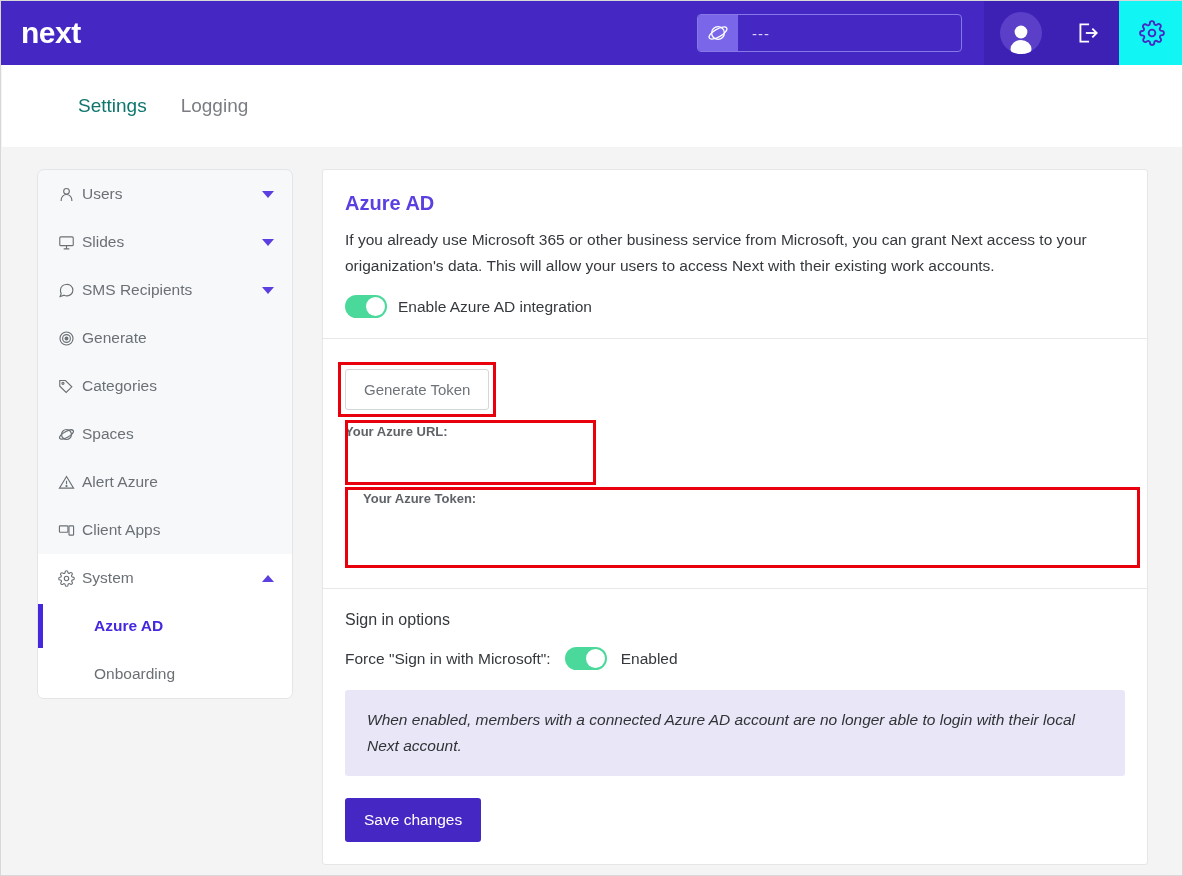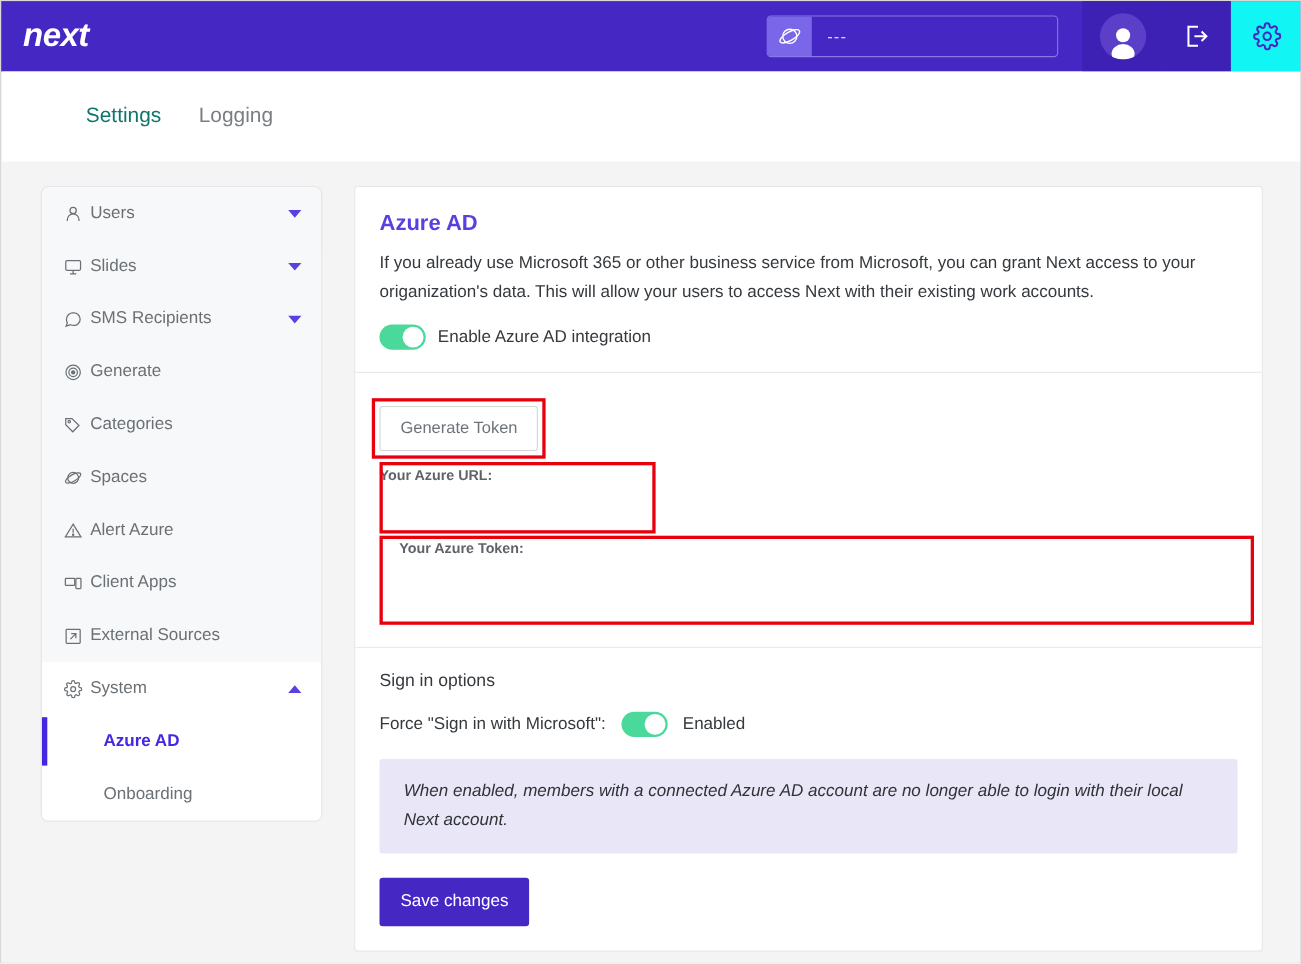--- a/index.html
+++ b/index.html
@@ -28,21 +28,20 @@
     width: 1183px; height: 64px;
     background: #4527c4;
     display: flex;
     align-items: stretch;
   }
   .brand {
     display: flex;
     align-items: center;
     padding-left: 20px;
     width: 250px;
-    font-style: italic;
   }
   .brand-text {
     color: #ffffff;
     font-size: 30px;
     font-weight: 700;
     letter-spacing: -0.5px;
   }
   .topbar-spacer { flex: 1; }
 
   .space-selector {
@@ -446,29 +445,20 @@
       <div class="nav-item">
         <span class="nav-ico">
           <svg width="17" height="17" viewBox="0 0 24 24" fill="none" stroke="#6b7075" stroke-width="1.6">
             <rect x="2" y="5.5" width="12" height="9" rx="1"></rect>
               <rect x="15.5" y="5.5" width="6.5" height="13" rx="1"></rect>
           </svg>
         </span>
         <span class="nav-label">Client Apps</span>
       </div>
 
-      <div class="nav-item">
-        <span class="nav-ico">
-          <svg width="17" height="17" viewBox="0 0 24 24" fill="none" stroke="#6b7075" stroke-width="1.6">
-            <rect x="3" y="3" width="18" height="18" rx="1"></rect>
-              <path d="M8.5 15.5 15.5 8.5M9.5 8.5h6v6"></path>
-          </svg>
-        </span>
-        <span class="nav-label">External Sources</span>
-      </div>
 
       <div class="nav-group">
         <div class="nav-item">
           <span class="nav-ico">
             <svg width="17" height="17" viewBox="0 0 24 24" fill="none" stroke="#6b7075" stroke-width="1.6">
               <circle cx="12" cy="12" r="3.1"></circle>
               <path d="M19.4 15a1.6 1.6 0 0 0 .32 1.77l.06.06a2 2 0 1 1-2.83 2.83l-.06-.06a1.6 1.6 0 0 0-1.77-.32 1.6 1.6 0 0 0-.97 1.47V21a2 2 0 1 1-4 0v-.1a1.6 1.6 0 0 0-1.05-1.47 1.6 1.6 0 0 0-1.77.32l-.06.06a2 2 0 1 1-2.83-2.83l.06-.06a1.6 1.6 0 0 0 .32-1.77 1.6 1.6 0 0 0-1.47-.97H3a2 2 0 1 1 0-4h.1a1.6 1.6 0 0 0 1.47-1.05 1.6 1.6 0 0 0-.32-1.77l-.06-.06a2 2 0 1 1 2.83-2.83l.06.06a1.6 1.6 0 0 0 1.77.32H9a1.6 1.6 0 0 0 .97-1.47V3a2 2 0 1 1 4 0v.1a1.6 1.6 0 0 0 .97 1.47 1.6 1.6 0 0 0 1.77-.32l.06-.06a2 2 0 1 1 2.83 2.83l-.06.06a1.6 1.6 0 0 0-.32 1.77V9a1.6 1.6 0 0 0 1.47.97H21a2 2 0 1 1 0 4h-.1a1.6 1.6 0 0 0-1.47.97z"></path>
             </svg>
           </span>
           <span class="nav-label">System</span>

